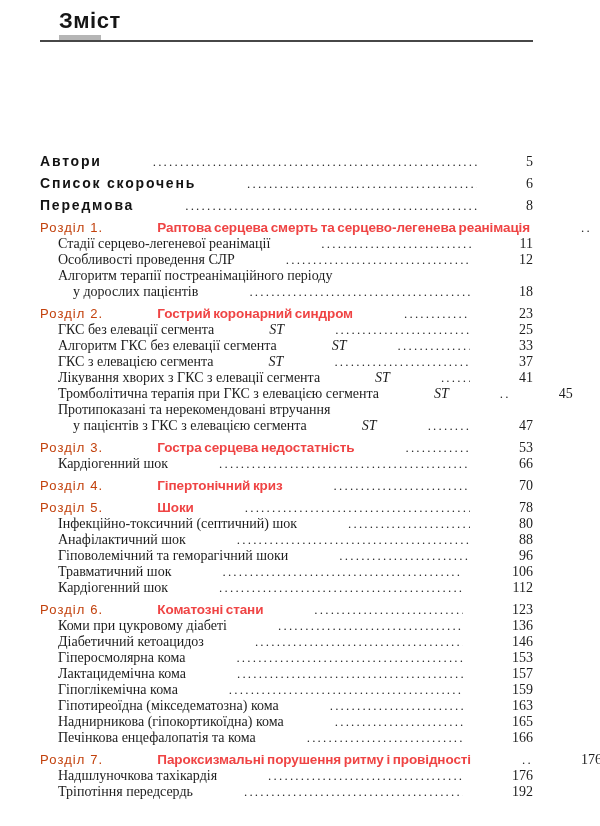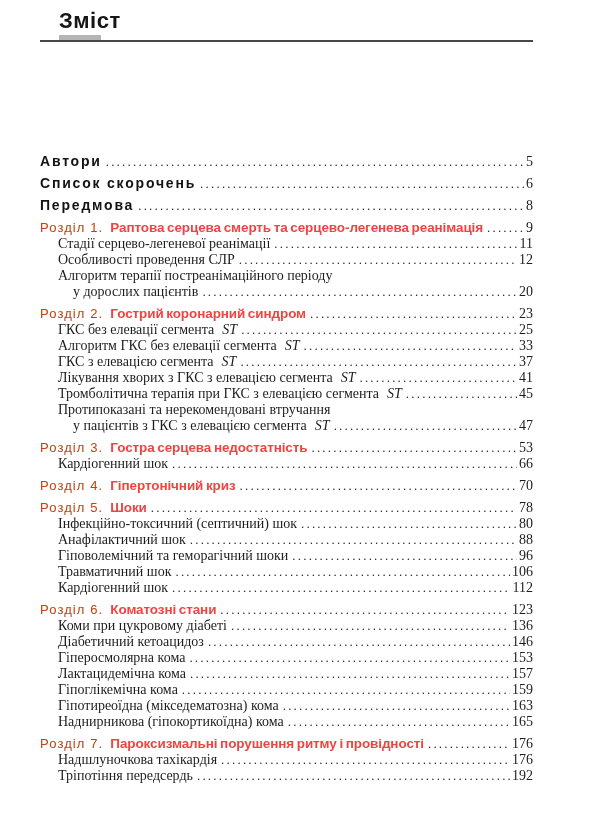--- a/index.html
+++ b/index.html
@@ -41,20 +41,21 @@
   
   .toc {
     margin-top: 111px;
     font-size: 14px;
   }
   .row {
     display: flex;
     align-items: flex-start;
     line-height: 16px;
     white-space: nowrap;
+    gap: 47px;
   }
   .row.front, .row.chapter {
     margin-top: 5px;
     line-height: 17px;
   }
   .row.sub  { padding-left: 18px; }
   .row.cont { padding-left: 33px; }
   .front .label {
     font-family: "Liberation Sans", sans-serif;
     font-weight: 700;
@@ -137,21 +138,21 @@
         <span class="label">Особливості проведення СЛР</span>
         <span class="dots"></span>
         <span class="pg">12</span>
       </div>
       <div class="row sub">
         <span class="label">Алгоритм терапії постреанімаційного періоду</span>
       </div>
       <div class="row cont">
         <span class="label">у дорослих пацієнтів</span>
         <span class="dots"></span>
-        <span class="pg">20</span>
+        <span class="pg">18</span>
       </div>
       <div class="row chapter">
         <span class="prefix">Розділ 2.</span>
         <span class="label">Гострий коронарний синдром</span>
         <span class="dots"></span>
         <span class="pg">23</span>
       </div>
       <div class="row sub">
         <span class="label">ГКС без елевації сегмента</span>
         <span class="it">ST</span>
@@ -164,21 +165,21 @@
         <span class="dots"></span>
         <span class="pg">33</span>
       </div>
       <div class="row sub">
         <span class="label">ГКС з елевацією сегмента</span>
         <span class="it">ST</span>
         <span class="dots"></span>
         <span class="pg">37</span>
       </div>
       <div class="row sub">
-        <span class="label">Лікування хворих з ГКС з елевацією сегмента</span>
+        <span class="label">Лікування хворих з ГКС з елевації сегмента</span>
         <span class="it">ST</span>
         <span class="dots"></span>
         <span class="pg">41</span>
       </div>
       <div class="row sub">
         <span class="label">Тромболітична терапія при ГКС з елевацією сегмента</span>
         <span class="it">ST</span>
         <span class="dots"></span>
         <span class="pg">45</span>
       </div>
@@ -272,20 +273,25 @@
       </div>
       <div class="row sub">
         <span class="label">Гіпотиреоїдна (мікседематозна) кома</span>
         <span class="dots"></span>
         <span class="pg">163</span>
       </div>
       <div class="row sub">
         <span class="label">Наднирникова (гіпокортикоїдна) кома</span>
         <span class="dots"></span>
         <span class="pg">165</span>
+      </div>
+      <div class="row sub">
+        <span class="label">Печінкова енцефалопатія та кома</span>
+        <span class="dots"></span>
+        <span class="pg">166</span>
       </div>
       <div class="row chapter">
         <span class="prefix">Розділ 7.</span>
         <span class="label">Пароксизмальні порушення ритму і провідності</span>
         <span class="dots"></span>
         <span class="pg">176</span>
       </div>
       <div class="row sub">
         <span class="label">Надшлуночкова тахікардія</span>
         <span class="dots"></span>

